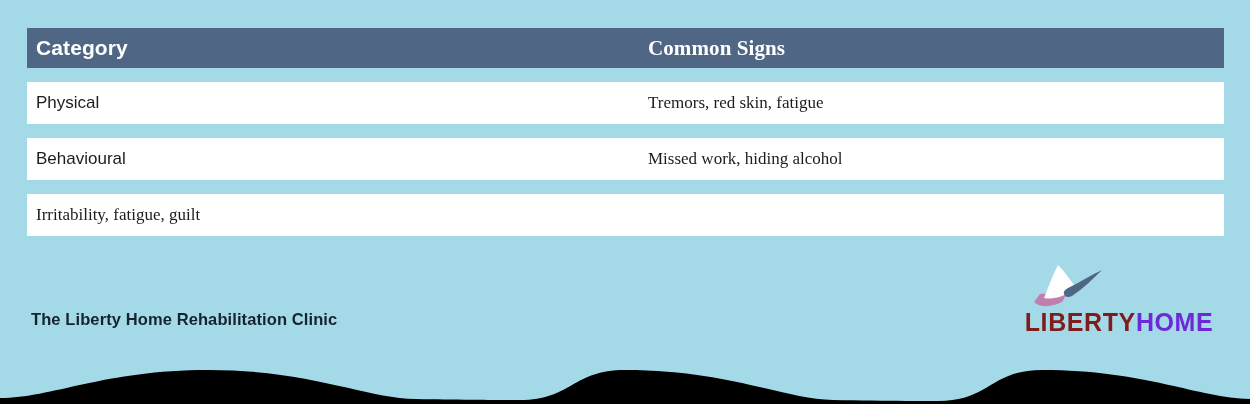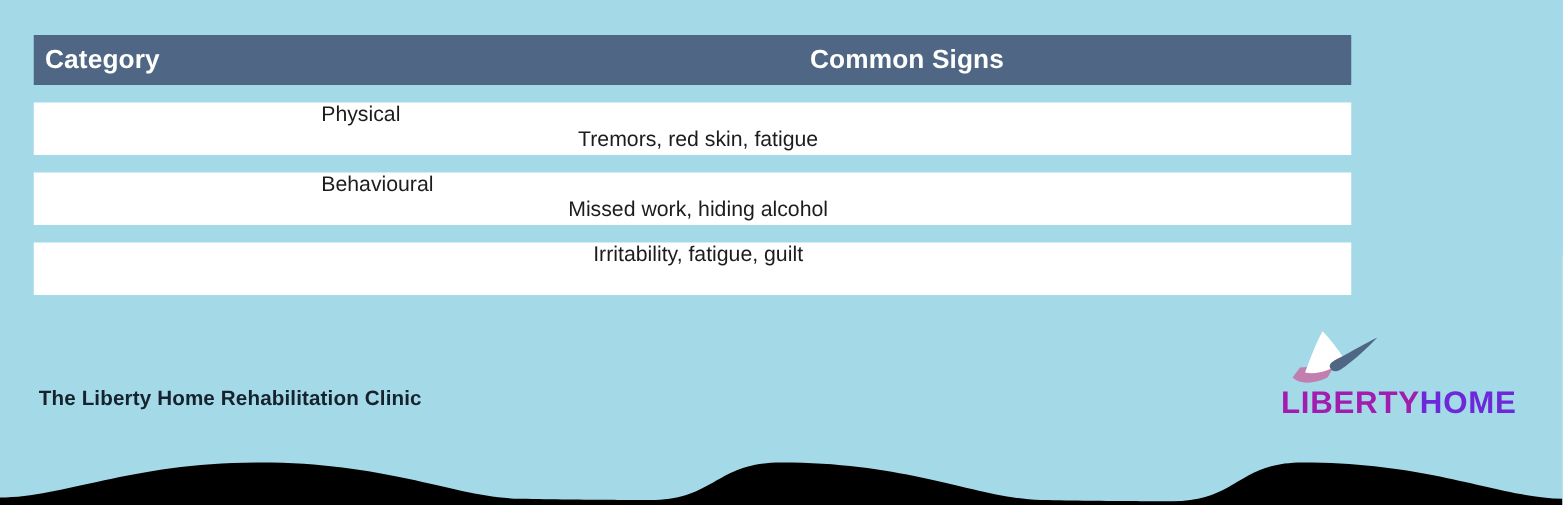--- a/index.html
+++ b/index.html
@@ -20,45 +20,44 @@
     height: 404px;
     background: #a4dae8;
     overflow: hidden;
   }
 
   
   .table-wrap {
     position: absolute;
     left: 27px;
     top: 28px;
-    width: 1054px;
+    width: 1197px;
   }
 
   .header-row {
     display: flex;
     align-items: center;
     height: 40px;
     background: #4f6785;
   }
   .header-cell {
     color: #ffffff;
     font-size: 21px;
     font-weight: bold;
     letter-spacing: 0.1px;
   }
   .col-a { width: 612px; padding-left: 9px; box-sizing: border-box; }
-  .col-b { flex: 1; padding-left: 9px; box-sizing: border-box; }
+  .col-b { flex: 1; padding-left: 9px; box-sizing: border-box; font-family: Liberation Serif, serif; }
 
   .data-row {
     display: flex;
     align-items: center;
     height: 42px;
     background: #ffffff;
     margin-top: 14px;
-    flex-direction: column;
   }
   .data-cell {
     color: #1c1c1c;
     font-size: 17px;
     font-weight: normal;
   }
 
   
   .footer-caption {
     position: absolute;
@@ -90,21 +89,21 @@
     left: 0px;
     top: 48px;
     width: 210px;
     text-align: center;
     font-size: 25px;
     font-weight: bold;
     letter-spacing: 0.6px;
     line-height: 1;
     white-space: nowrap;
   }
-  .brand-word .w1 { color: #a21caf; }
+  .brand-word .w1 { color: #7f1d1d; }
   .brand-word .w2 { color: #6d28d9; }
 
   
   .bottom-wave {
     position: absolute;
     left: 0;
     bottom: 0;
     width: 1250px;
     height: 46px;
     display: block;

